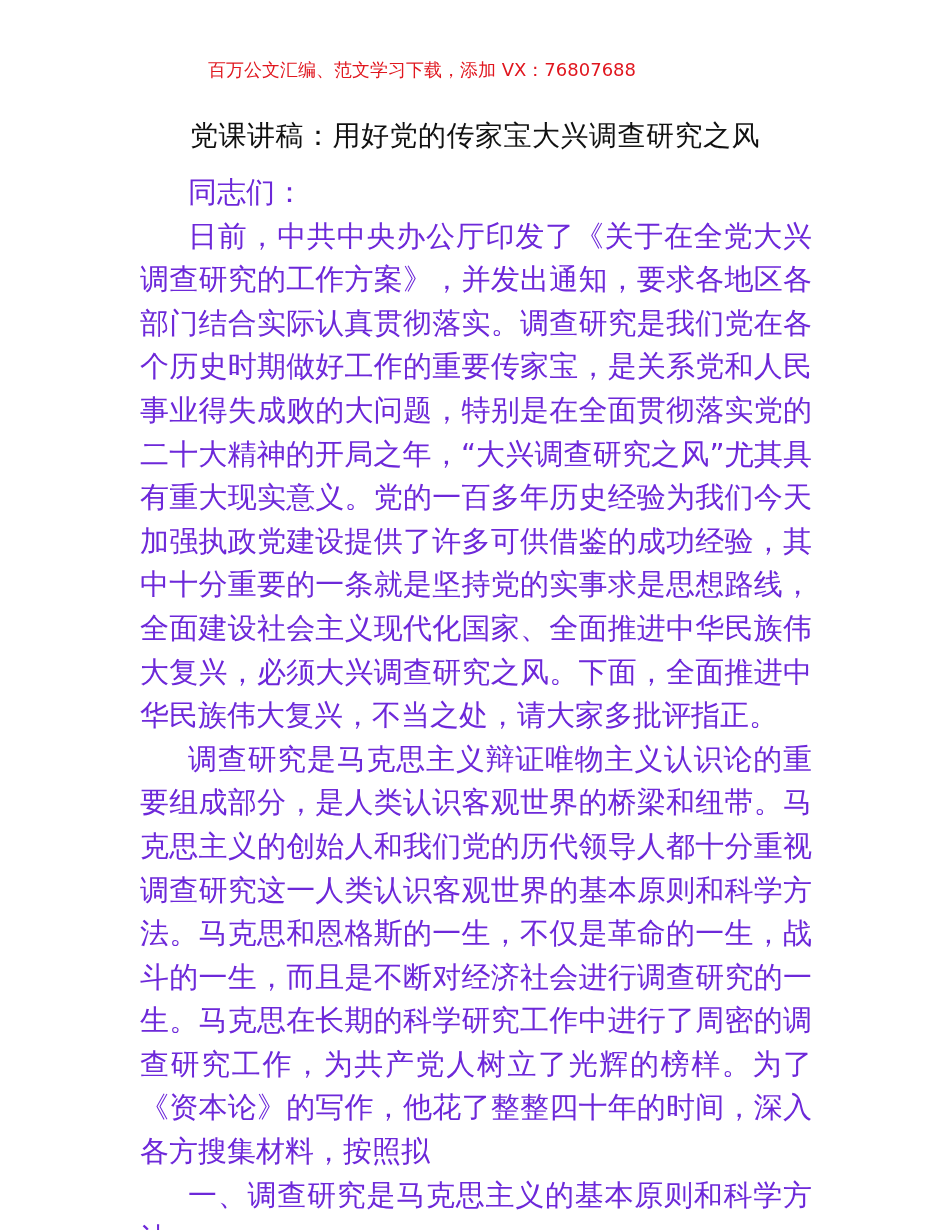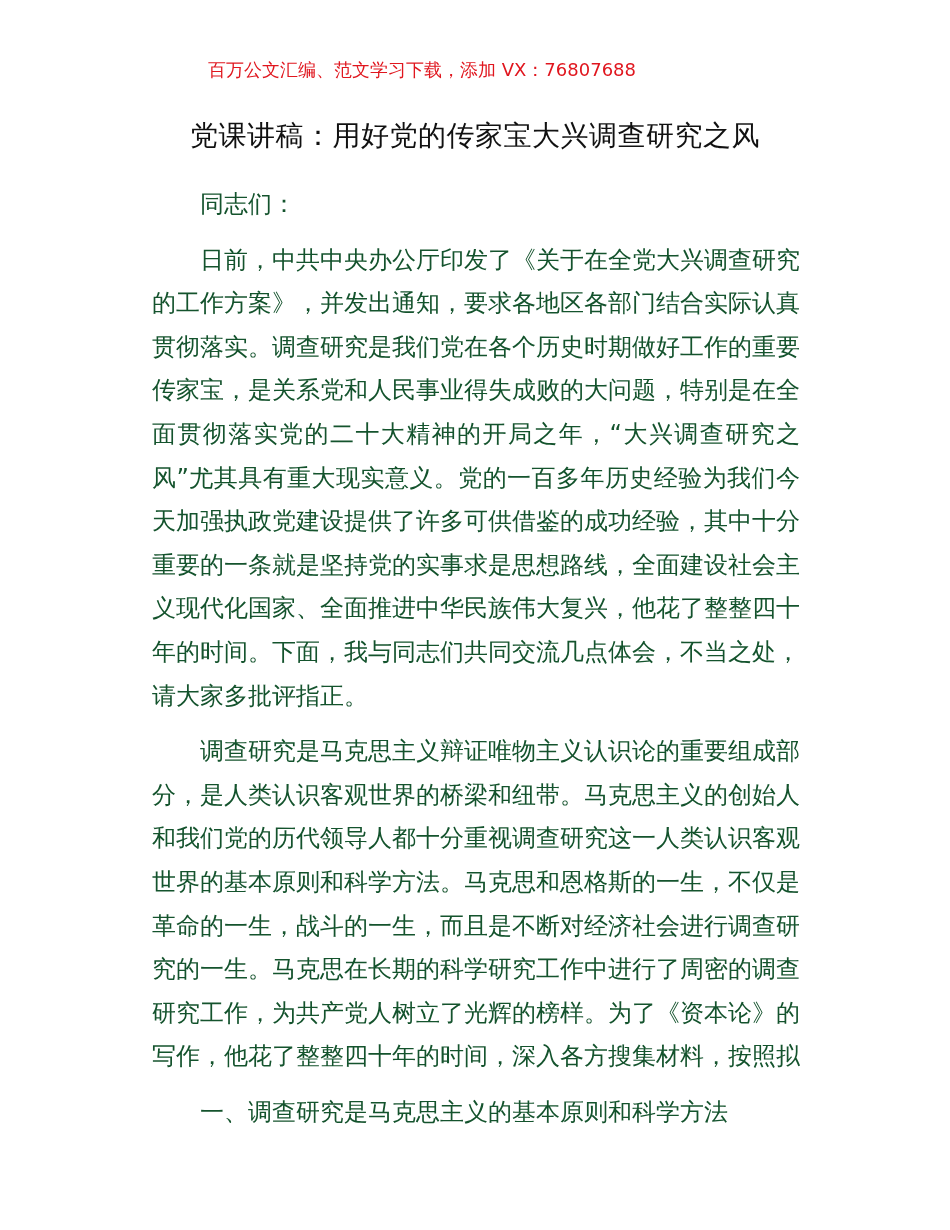--- a/index.html
+++ b/index.html
@@ -37,37 +37,37 @@
       color: #111111;
       letter-spacing: 0.5px;
     }
     .content {
       position: absolute;
       top: 171px;
       left: 140px;
       width: 672px;
     }
     .para {
-      font-size: 24px;
+      font-size: 29px;
       line-height: 43.6px;
-      margin: 12px;
+      margin: 0;
       text-align: justify;
       text-indent: 48px;
       letter-spacing: 0px;
-      color: #14532d;
+      color: #6d28d9;
     }
     .para.salutation {
       margin-bottom: 0;
     }
   </style>
 </head>
 <body>
 
 <div class="watermark">百万公文汇编、范文学习下载，添加 VX：76807688</div>
 
 <div class="title">党课讲稿：用好党的传家宝大兴调查研究之风</div>
 
 <div class="content">
   <p class="para salutation">同志们：</p>
-  <p class="para">日前，中共中央办公厅印发了《关于在全党大兴调查研究的工作方案》，并发出通知，要求各地区各部门结合实际认真贯彻落实。调查研究是我们党在各个历史时期做好工作的重要传家宝，是关系党和人民事业得失成败的大问题，特别是在全面贯彻落实党的二十大精神的开局之年，“大兴调查研究之风”尤其具有重大现实意义。党的一百多年历史经验为我们今天加强执政党建设提供了许多可供借鉴的成功经验，其中十分重要的一条就是坚持党的实事求是思想路线，全面建设社会主义现代化国家、全面推进中华民族伟大复兴，他花了整整四十年的时间。下面，我与同志们共同交流几点体会，不当之处，请大家多批评指正。</p>
+  <p class="para">日前，中共中央办公厅印发了《关于在全党大兴调查研究的工作方案》，并发出通知，要求各地区各部门结合实际认真贯彻落实。调查研究是我们党在各个历史时期做好工作的重要传家宝，是关系党和人民事业得失成败的大问题，特别是在全面贯彻落实党的二十大精神的开局之年，“大兴调查研究之风”尤其具有重大现实意义。党的一百多年历史经验为我们今天加强执政党建设提供了许多可供借鉴的成功经验，其中十分重要的一条就是坚持党的实事求是思想路线，全面建设社会主义现代化国家、全面推进中华民族伟大复兴，必须大兴调查研究之风。下面，全面推进中华民族伟大复兴，不当之处，请大家多批评指正。</p>
   <p class="para">调查研究是马克思主义辩证唯物主义认识论的重要组成部分，是人类认识客观世界的桥梁和纽带。马克思主义的创始人和我们党的历代领导人都十分重视调查研究这一人类认识客观世界的基本原则和科学方法。马克思和恩格斯的一生，不仅是革命的一生，战斗的一生，而且是不断对经济社会进行调查研究的一生。马克思在长期的科学研究工作中进行了周密的调查研究工作，为共产党人树立了光辉的榜样。为了《资本论》的写作，他花了整整四十年的时间，深入各方搜集材料，按照拟</p>
   <p class="para">一、调查研究是马克思主义的基本原则和科学方法</p>
 </div>
 
 </body></html>

